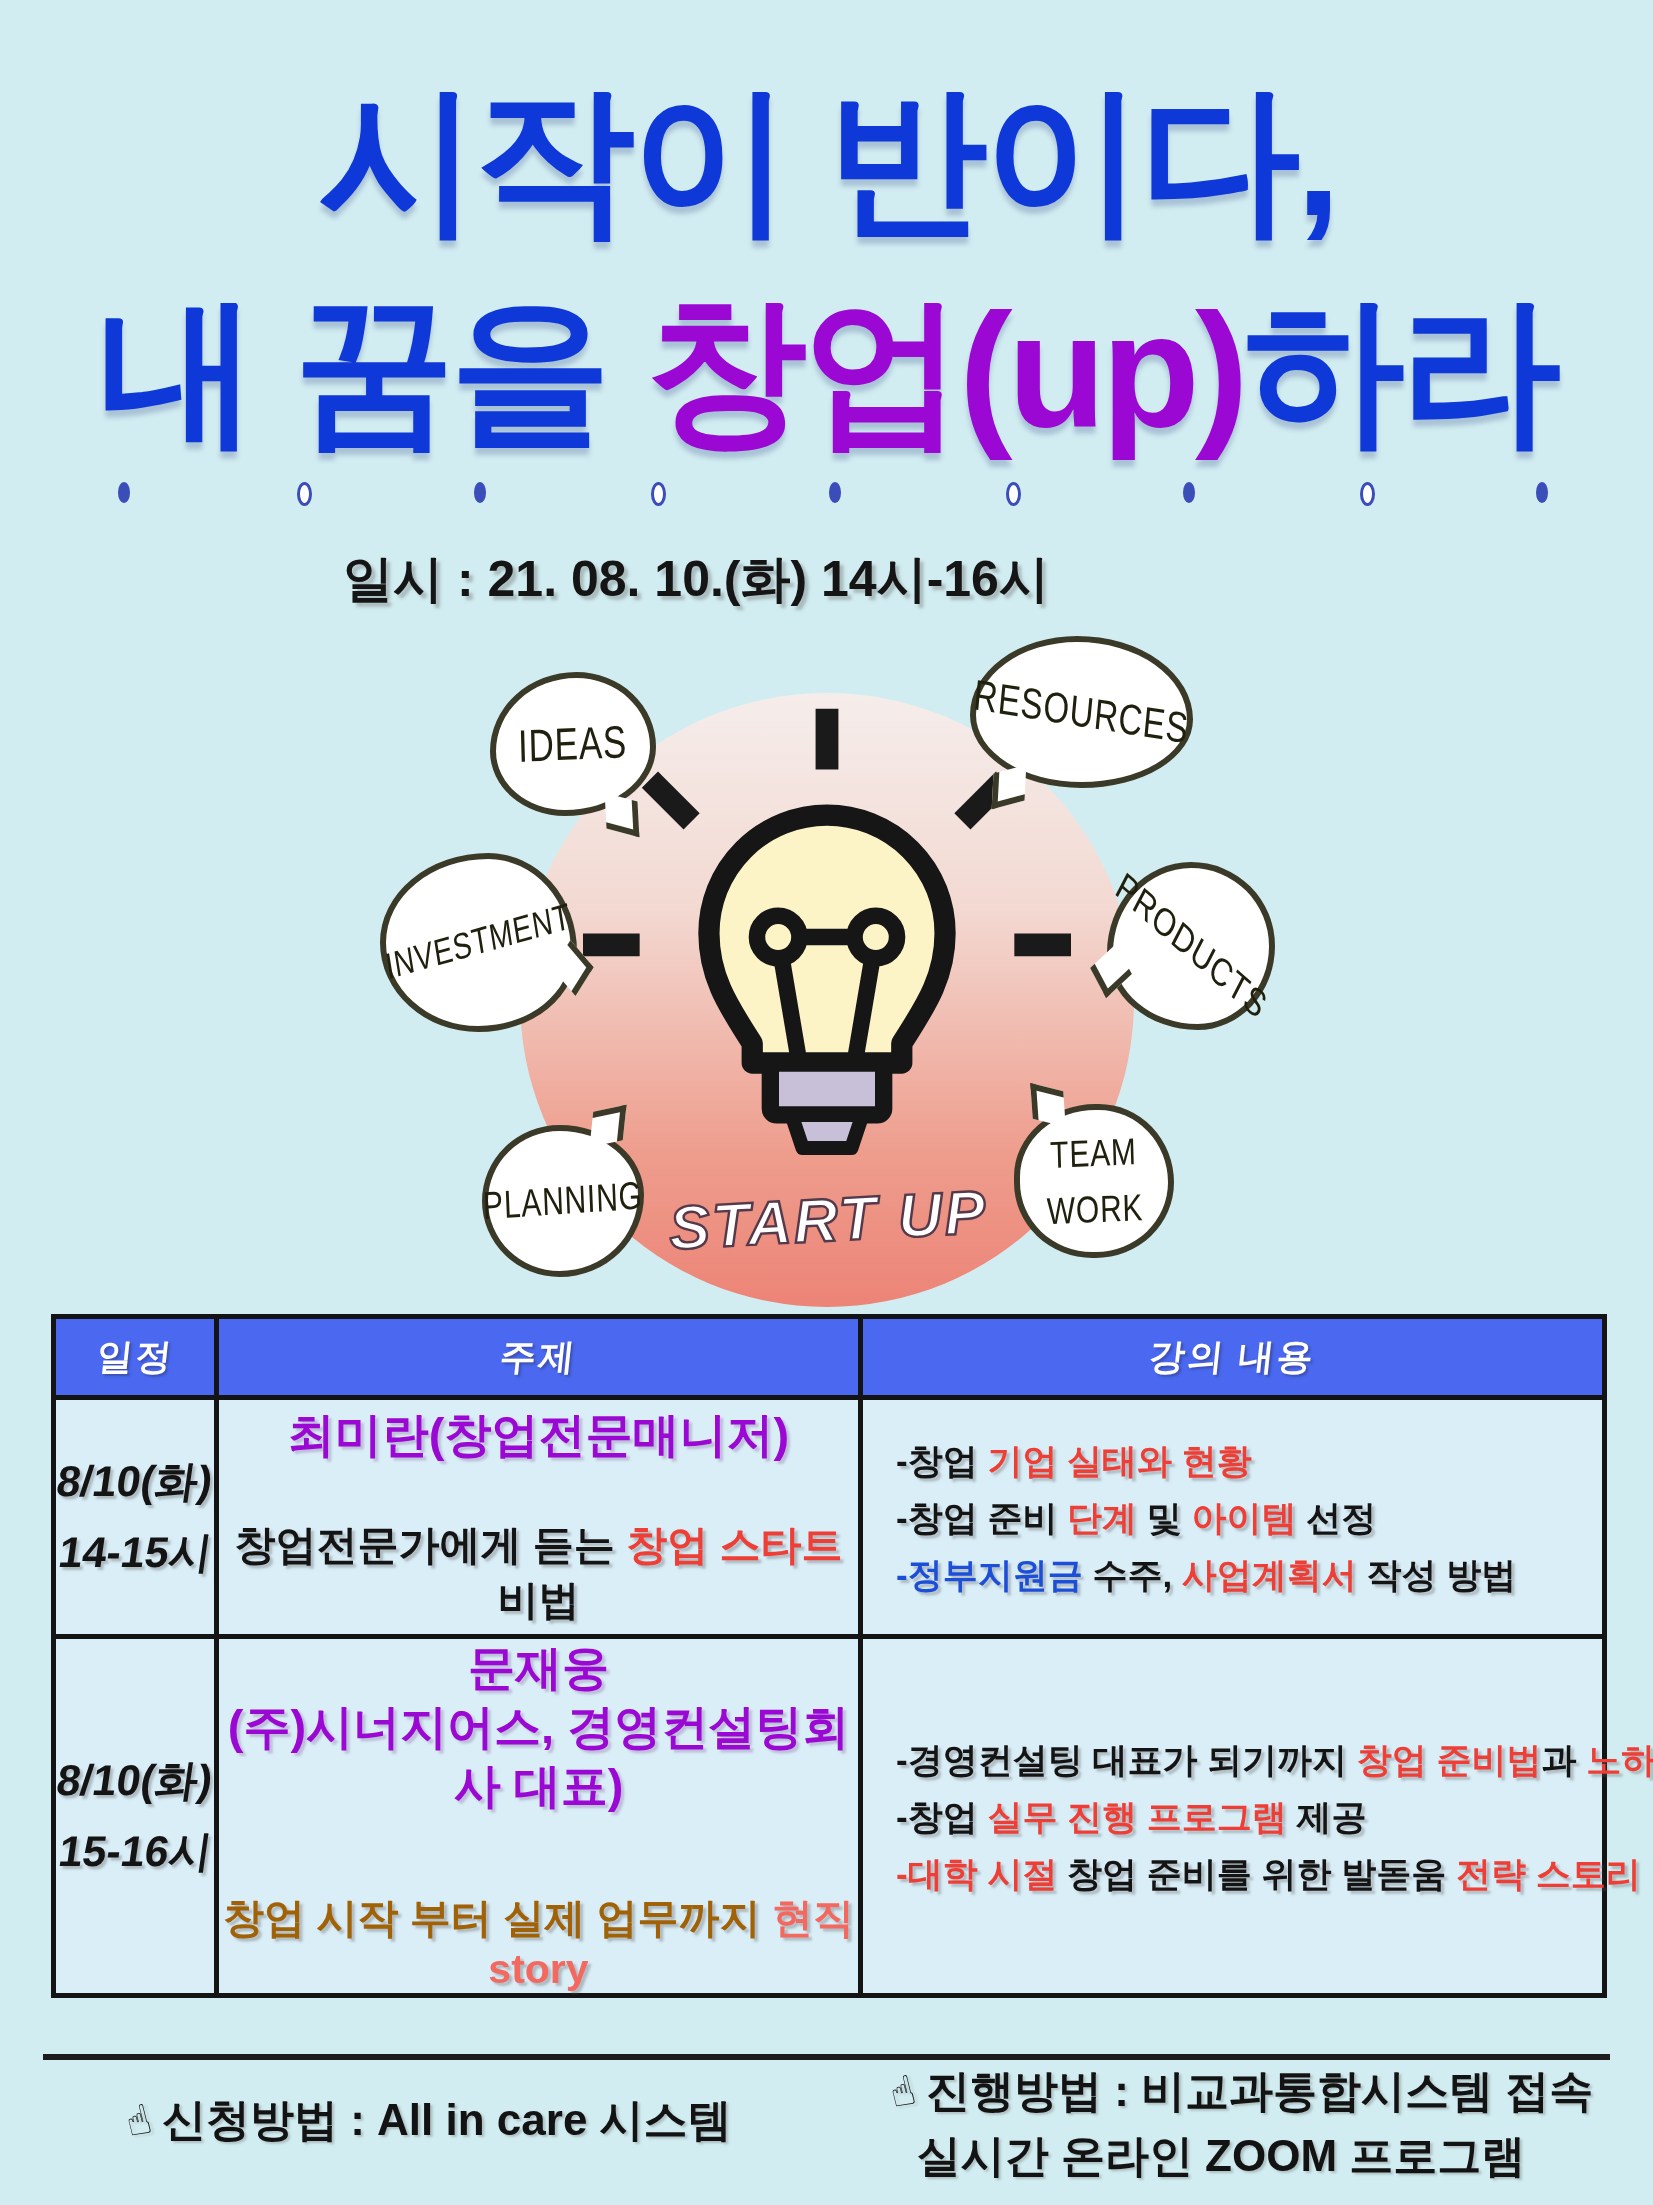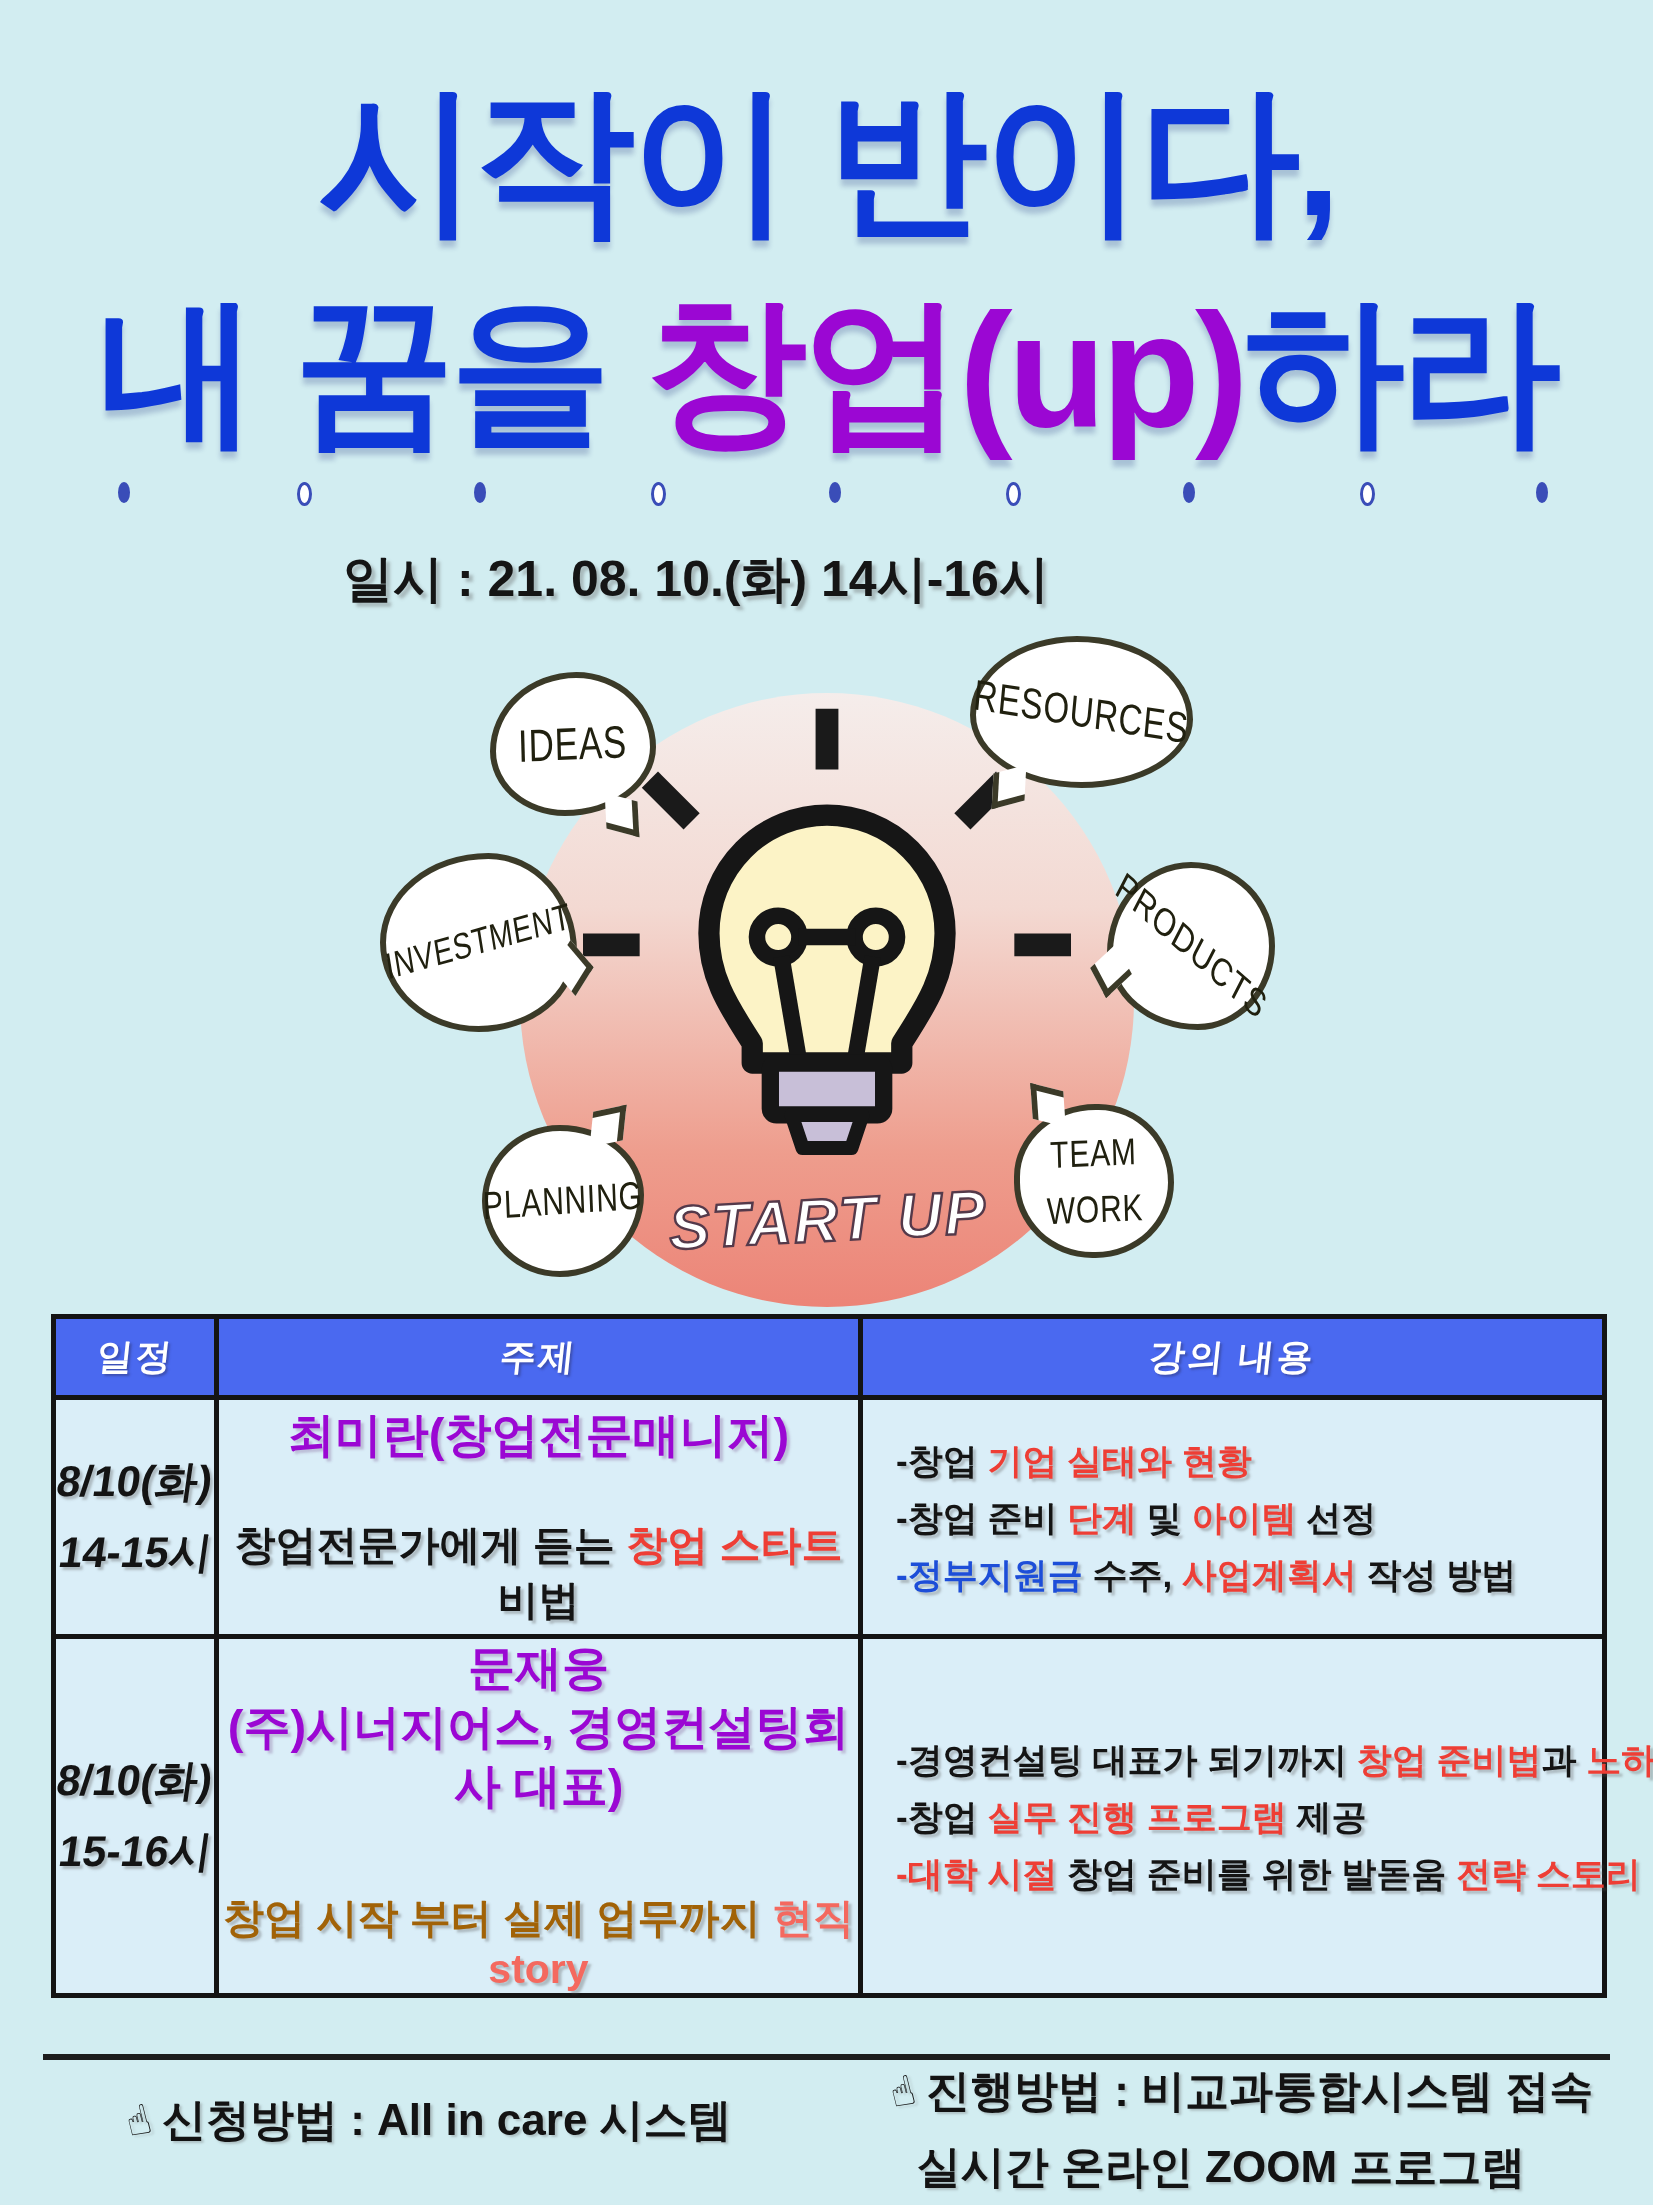--- a/index.html
+++ b/index.html
@@ -93,21 +93,21 @@
   .content-cell{padding-left:33px !important;}
   .content-line{
     font-size:35px;font-weight:800;line-height:1.0;margin:22px 0;
     text-shadow:3.2px 3.2px 2.4px rgba(90,90,90,0.35);white-space:nowrap;
   }
   
   #footer-divider{position:absolute;left:43px;top:2054px;width:1567px;height:5.5px;background:#1d1d1d;}
   .footer-text{font-size:44px;font-weight:700;color:#131313;text-shadow:2.4px 2.4px 2.4px rgba(90,90,90,0.3);white-space:nowrap;}
   #footer-left{position:absolute;left:126px;top:2091px;width:488px;text-align:center;}
   #footer-right{position:absolute;left:890px;top:2062px;width:662px;text-align:center;}
-  #footer-right .line2{margin-top:17px;}
+  #footer-right .line2{margin-top:6px;}
   .hand{display:inline-block;transform:rotate(-14deg);font-size:41px;margin-right:11px;}
 </style>
 </head>
 <body>
 
 <div class="title-line" id="title1">시작이 반이다,</div>
 <div class="title-line" id="title2">
   <span style="color: rgb(14, 56, 216);">내 꿈을 </span><span style="color: rgb(155, 7, 211);">창업(up)</span><span style="color: rgb(14, 56, 216);">하라</span>
 </div>
 

